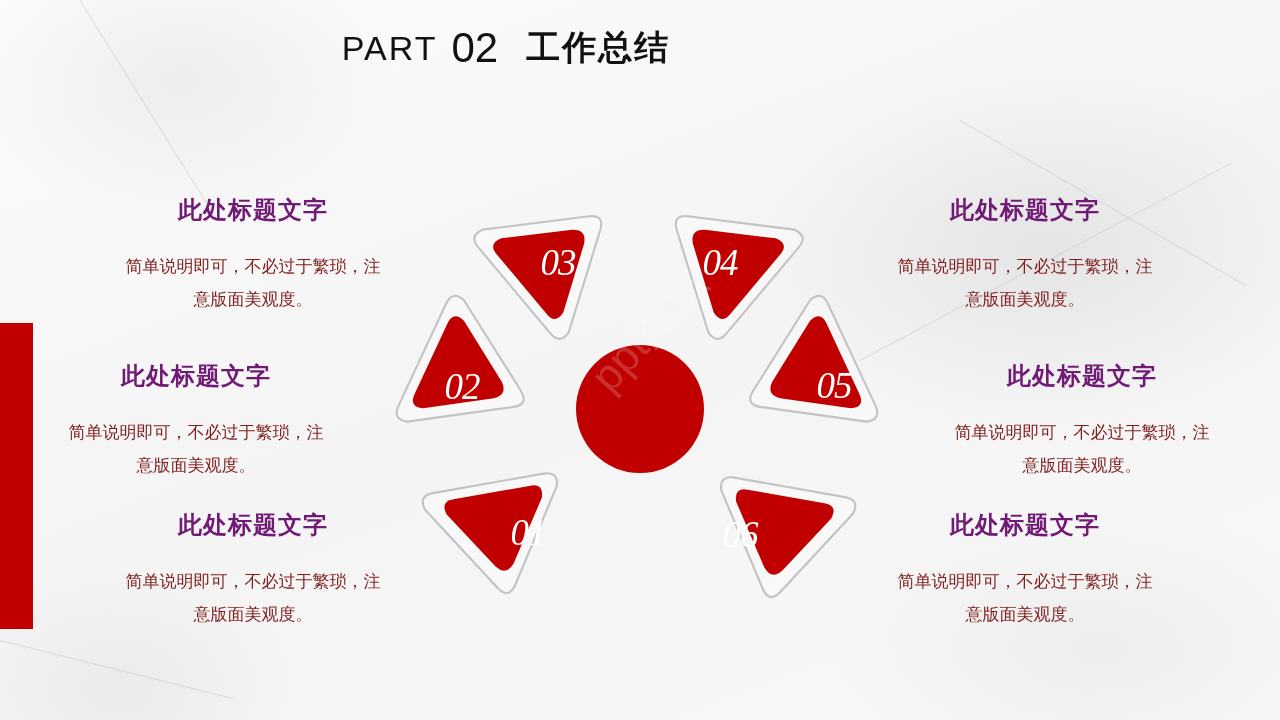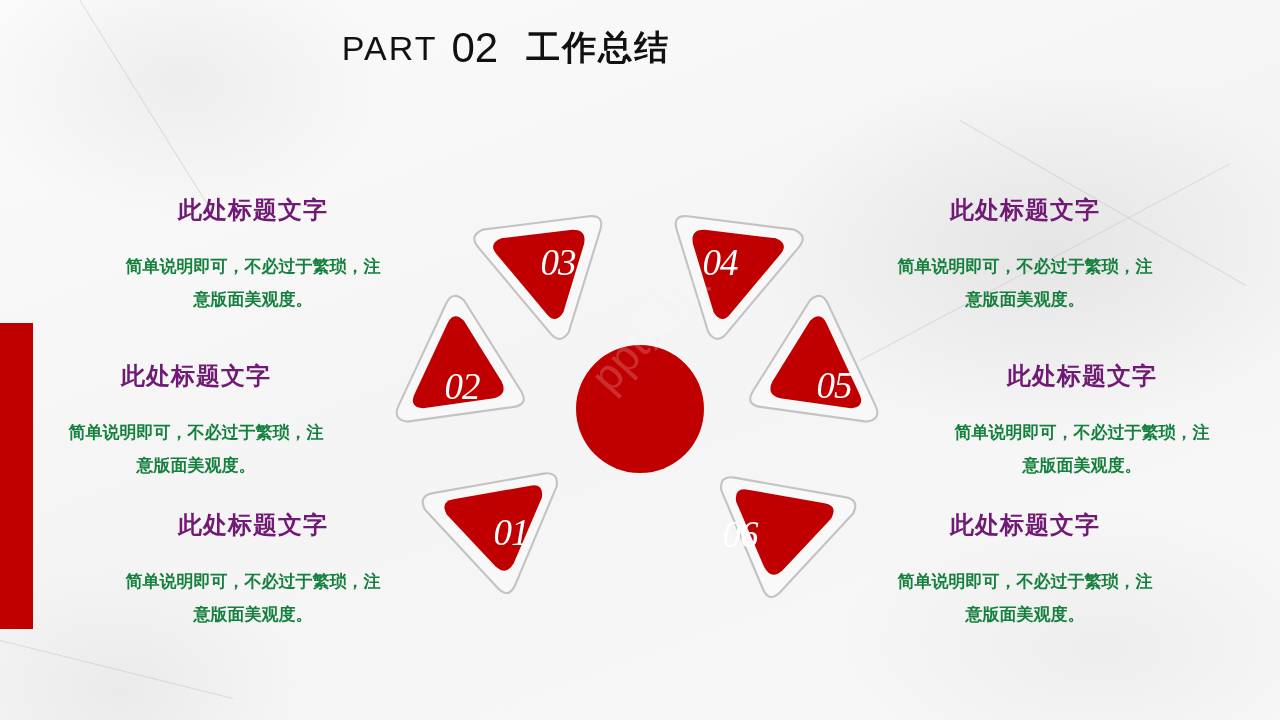--- a/index.html
+++ b/index.html
@@ -14,21 +14,21 @@
       radial-gradient(ellipse 260px 180px at 120px 690px, rgba(210,210,210,0.3), transparent 70%),
       linear-gradient(160deg,#fbfbfb 0%,#f4f4f4 50%,#f8f8f8 100%);}
   .vein{position:absolute;border-top:1px solid rgba(190,190,190,0.45);transform-origin:left center;}
   .title{position:absolute;top:24px;left:0;width:1012px;text-align:center;color:#111;white-space:nowrap;}
   .title .part{font-family:"Liberation Sans",sans-serif;font-size:34px;letter-spacing:2px;vertical-align:middle;}
   .title .num{font-family:"Liberation Sans",sans-serif;font-size:42px;margin-left:14px;font-weight:300;vertical-align:middle;}
   .title .cn{font-size:34px;margin-left:28px;font-weight:bold;letter-spacing:2px;vertical-align:middle;}
   .redbar{position:absolute;left:0;top:323px;width:33px;height:306px;background:#c00000;}
   .item{position:absolute;width:360px;text-align:center;color:#333;}
   .item .h{font-size:24px;font-weight:bold;color:#701a75;letter-spacing:1px;}
-  .item .d{font-size:17px;line-height:33px;margin-top:24px;color:#15803d;font-weight:bold;}
+  .item .d{font-size:17px;line-height:33px;margin-top:24px;color:#7f1d1d;}
   .diagram{position:absolute;left:0;top:0;width:1280px;height:720px;}
   .petal-label{position:absolute;color:#fff;font-family:"Liberation Serif",serif;font-style:italic;font-size:37px;transform:translate(-50%,-50%);letter-spacing:-1px;}
   .watermark{position:absolute;left:575px;top:300px;transform:rotate(-48deg);color:rgba(255,255,255,0.18);font-size:44px;font-family:"Liberation Sans",sans-serif;white-space:nowrap;}
 </style>
 </head>
 <body>
 
 <div class="bg"></div>
 <div class="vein" style="left:80px;top:0;width:260px;transform:rotate(58deg);"></div>
 <div class="vein" style="left:860px;top:360px;width:420px;transform:rotate(-28deg);"></div>
@@ -76,21 +76,21 @@
   <g transform="translate(781,537) rotate(10)">
     <use href="#tri-outer" transform="scale(1.08,1.05)"></use>
     <use href="#tri-inner" transform="translate(-2,-4) scale(1.15)"></use>
   </g>
 
   <circle cx="640" cy="409" r="64" fill="#c00000"></circle>
 </svg>
 
 <div class="watermark">ppt魔法</div>
 
-<div class="petal-label" style="left:511px;top:532px;">01</div>
+<div class="petal-label" style="left:528px;top:532px;">01</div>
 <div class="petal-label" style="left:462px;top:386px;">02</div>
 <div class="petal-label" style="left:558px;top:262px;">03</div>
 <div class="petal-label" style="left:720px;top:262px;">04</div>
 <div class="petal-label" style="left:834px;top:385px;">05</div>
 <div class="petal-label" style="left:740px;top:534px;">06</div>
 
 <div class="item" style="left:73px;top:194px;">
   <div class="h">此处标题文字</div>
   <div class="d">
     <div>简单说明即可，不必过于繁琐，注</div>

